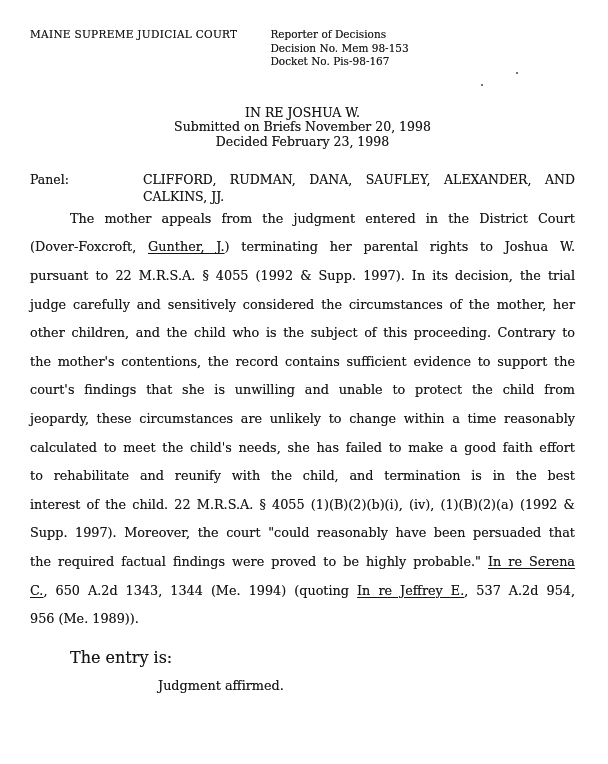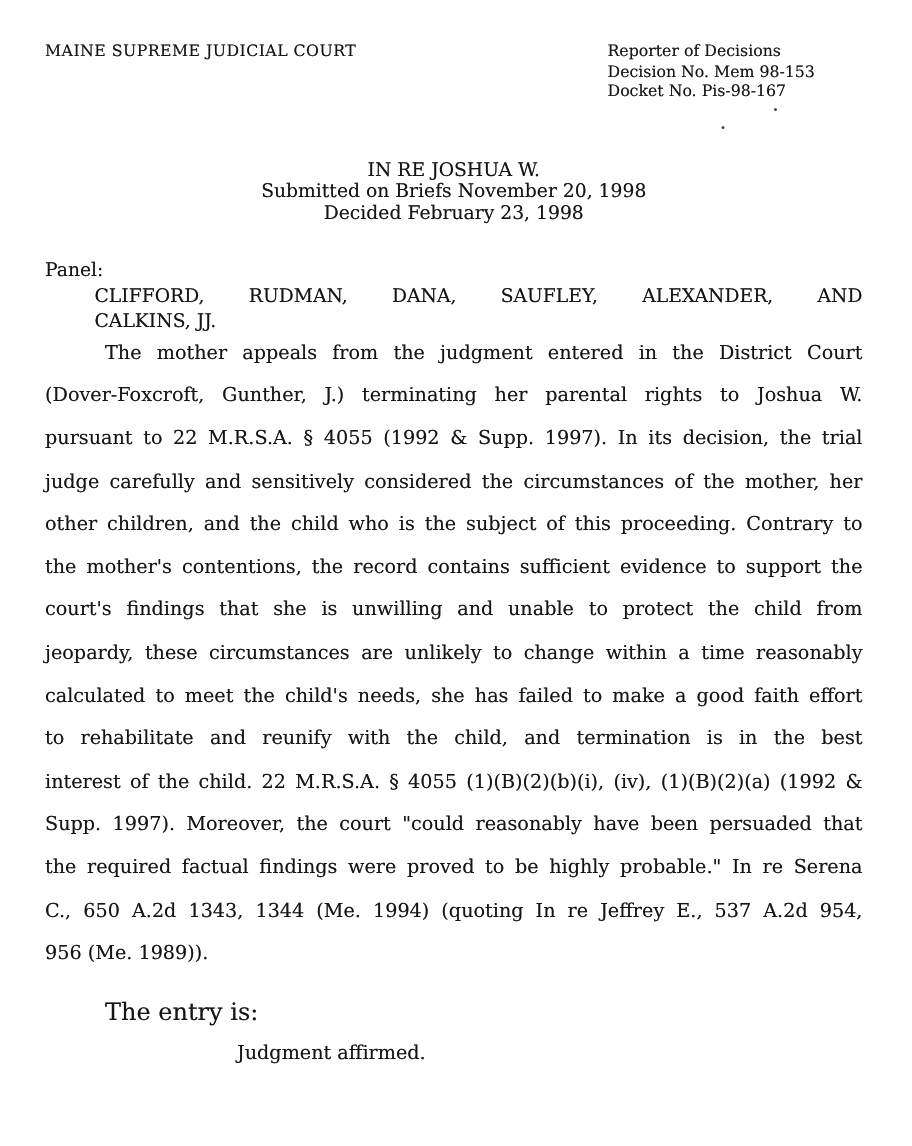--- a/index.html
+++ b/index.html
@@ -10,34 +10,34 @@
     font-family: "DejaVu Serif", serif;
     position: relative;
     overflow: hidden;
     text-shadow: 0 0 0.4px rgba(30,28,25,0.55); 
   }
   .page {
     box-sizing: border-box;
     width: 608px; height: 764px;
     padding: 28px 33px 0 30px;
   }
-  .header-row { display: flex; justify-content: space-between; align-items: flex-start; }
+  .header-row { display: flex; justify-content: flex-start; align-items: flex-start; gap: 33px; }
   .court-name { font-size: 10.5px; letter-spacing: 0.3px; white-space: nowrap; }
   .header-right { width: 170px; font-size: 10.5px; line-height: 13.5px; }
   .title-block { text-align: center; margin-top: 37px; font-size: 12.5px; line-height: 14.8px; }
-  .panel-row { display: flex; margin-top: 21px; font-size: 12.5px; line-height: 17px; flex-direction: column; }
+  .panel-row { display: flex; margin-top: 21px; font-size: 12.5px; line-height: 17px; }
   .panel-label { width: 80px; flex: none; }
   .panel-text { flex: 1; margin-left: 33px; }
   .panel-line1 { text-align: justify; text-align-last: justify; }
   .memo-heading { margin-top: 29px; font-size: 12.5px; letter-spacing: 0.4px; }
   .body-paragraph { margin-top: 0; font-size: 12.8px; line-height: 28.6px; }
   .body-line { text-align: justify; text-align-last: justify; }
   .body-line:last-child { text-align-last: left; }
   .body-line.indent { text-indent: 40px; }
-  .u { text-underline-offset: 2px; }
+  .u { text-decoration: underline; text-underline-offset: 2px; }
   .entry-line { font-size: 16px; line-height: 28.6px; margin-top: 10px; text-indent: 40px; }
   .judgment-line { font-size: 12.8px; line-height: 28.6px; text-indent: 128px; }
   .artifact { position: absolute; width: 2px; height: 2px; background: #4a4742; border-radius: 50%; }
 </style>
 </head>
 <body>
 
 <div class="page">
 
   <div class="header-row">

